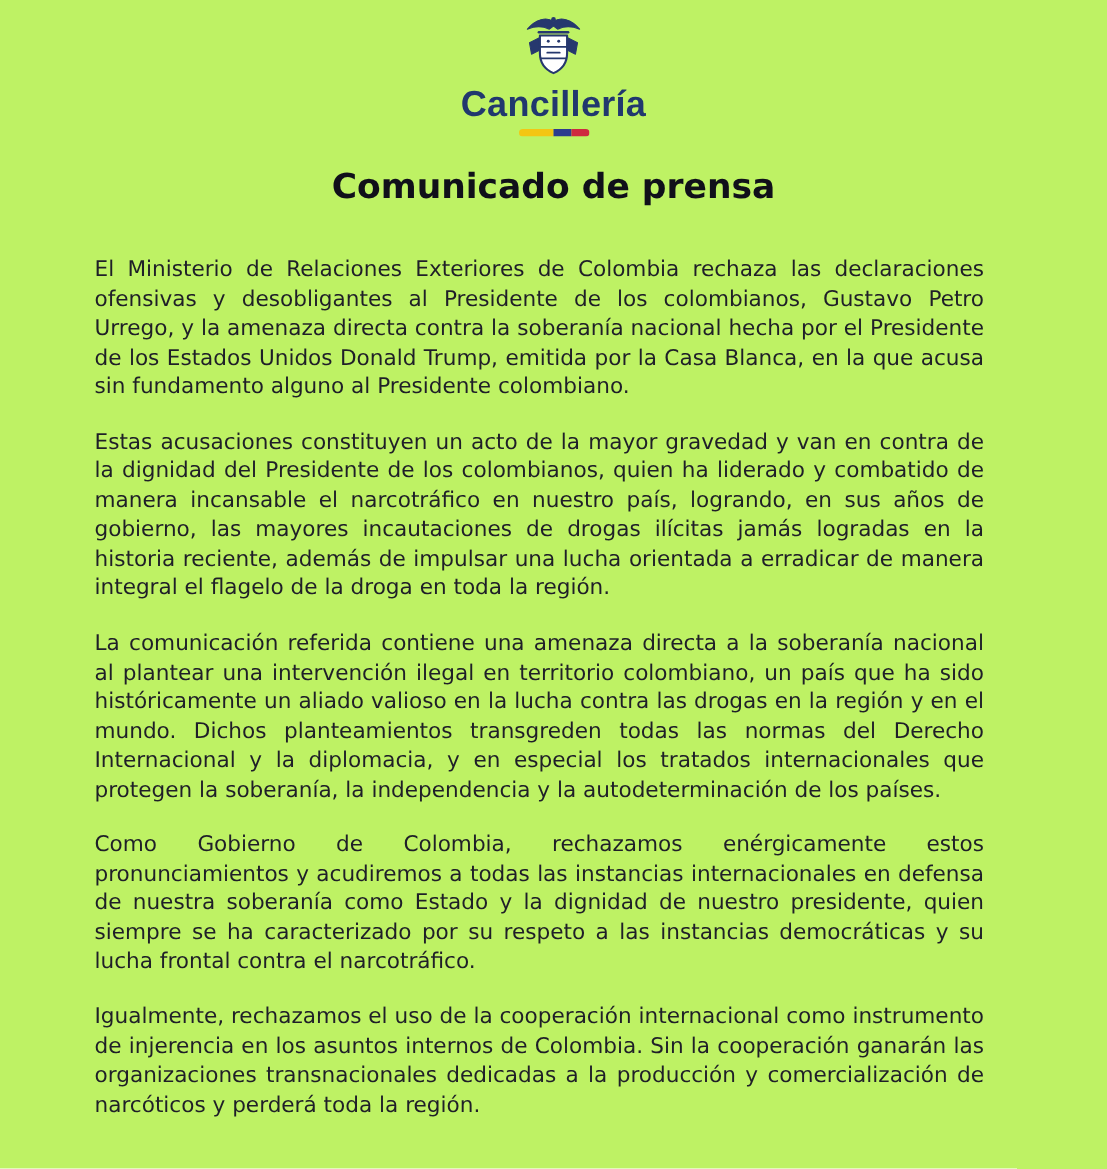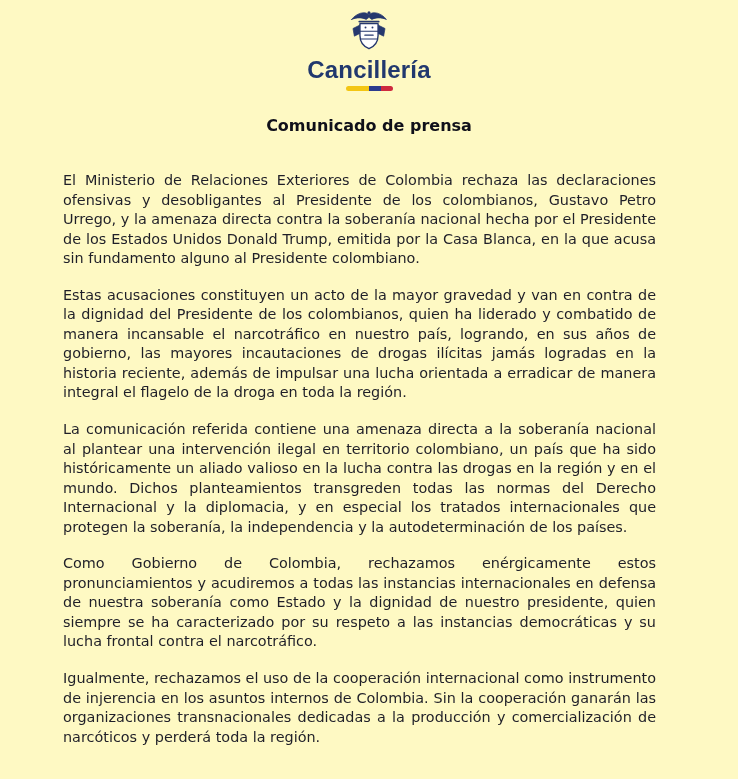--- a/index.html
+++ b/index.html
@@ -5,21 +5,21 @@
   * { margin: 0; padding: 0; box-sizing: border-box; }
   html, body { background: #ffffff; }
   body {
     width: 738px; height: 779px;
     font-family: "DejaVu Sans", sans-serif;
     -webkit-font-smoothing: antialiased;
   }
   .page {
     position: relative;
     width: 738px; height: 779px;
-    background: #fef9c3;
+    background: #bef264;
     overflow: hidden;
   }
 
   
   .logo-block { padding-top: 9px; text-align: center; }
   .emblem { display: block; margin: 0 auto; }
   .wordmark {
     display: block;
     margin-top: 2px;
     font-family: "Liberation Sans", sans-serif;
@@ -37,21 +37,21 @@
     overflow: hidden;
   }
   .flag-yellow { width: 50%; height: 100%; background: #f3c613; }
   .flag-blue   { width: 25%; height: 100%; background: #2c3c8e; }
   .flag-red    { width: 25%; height: 100%; background: #ce2a3f; }
 
   .doc-title {
     margin-top: 25px;
     text-align: center;
     font-weight: 700;
-    font-size: 16px;
+    font-size: 23px;
     line-height: 19px;
     color: #10101a;
   }
 
   
   .content {
     width: 593px;
     margin-left: 63px;
     color: #1f1f28;
     font-size: 14.4px;

